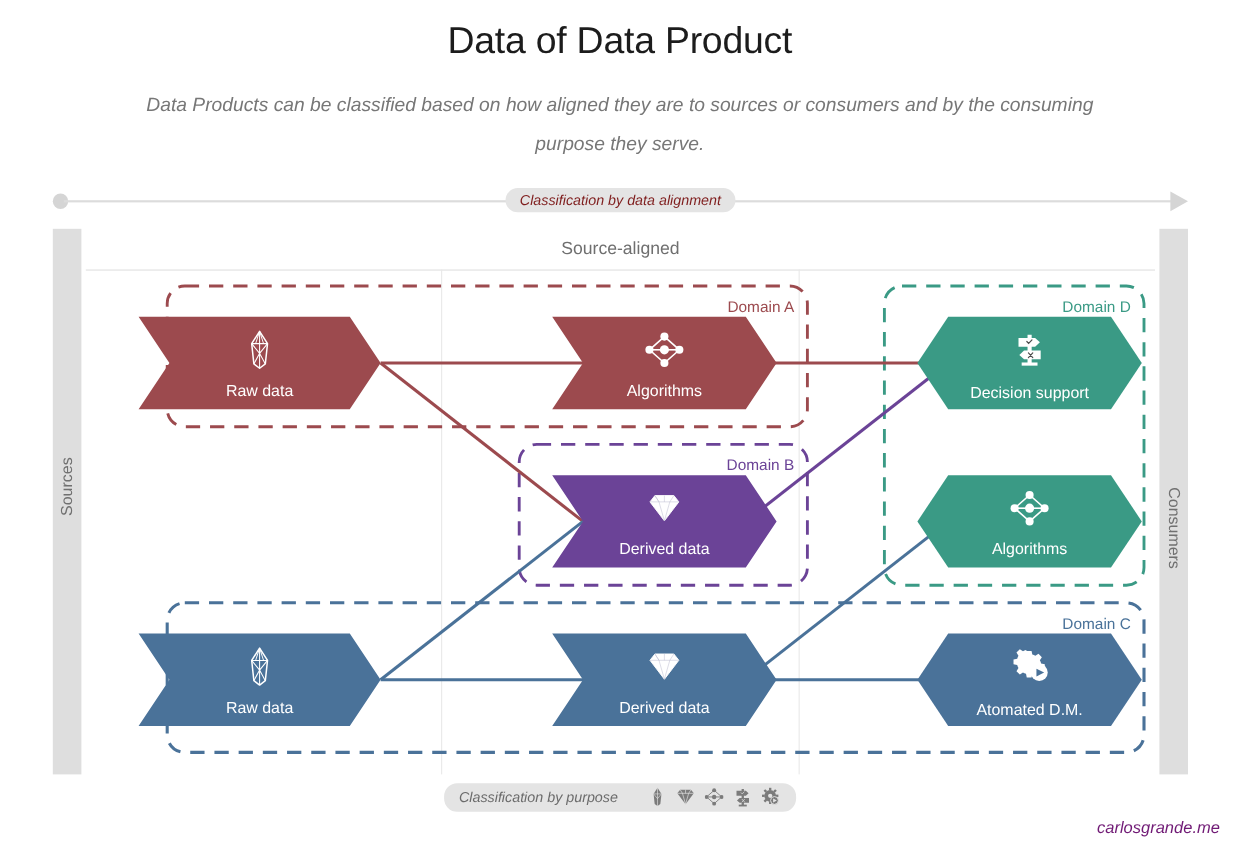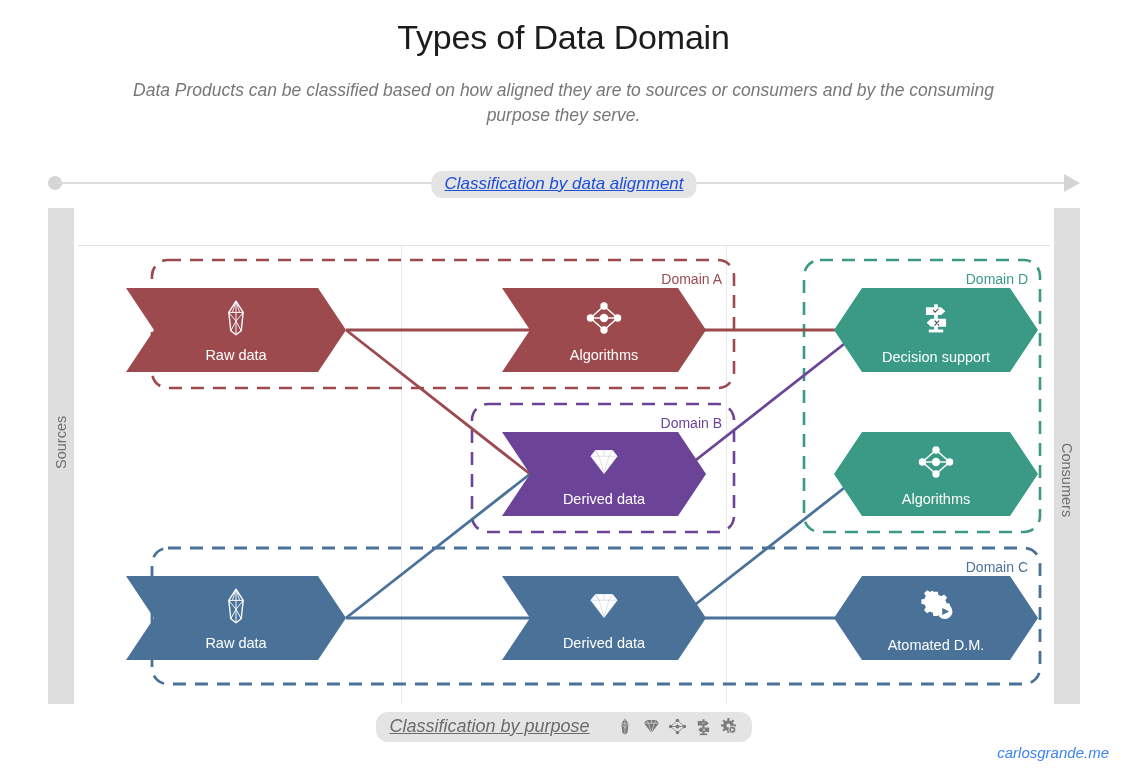--- a/index.html
+++ b/index.html
@@ -25,21 +25,21 @@
     font-weight: 400;
     color: #1c1c1c;
     letter-spacing: -0.2px;
   }
   #page-subtitle {
     position: absolute;
     top: 78px; left: 120px; width: 887px;
     text-align: center;
     font-size: 17.5px;
     font-style: italic;
-    line-height: 25px;
+    line-height: 35px;
     color: #777777;
   }
 
   
   #alignment-axis {
     position: absolute;
     left: 48px; top: 172px;
     width: 1032px; height: 22px;
   }
   #alignment-axis .axis-line {
@@ -64,25 +64,24 @@
     border-left: 16px solid #d5d5d5;
   }
   #alignment-axis .axis-pill {
     position: absolute;
     left: 50%;
     transform: translateX(-50%);
     top: -1px;
     background: #e4e4e4;
     border-radius: 11px;
     padding: 3px 13px 4px 13px;
-    font-size: 17px;
+    font-size: 13px;
     font-style: italic;
-    color: #1d4ed8;
+    color: #7f1d1d;
     white-space: nowrap;
-    text-decoration: underline;
   }
 
   
   #diagram-frame {
     position: absolute;
     left: 48px; top: 208px;
     width: 1032px; height: 496px;
   }
   .side-band {
     position: absolute;
@@ -177,46 +176,45 @@
     top: 712px;
     background: #e4e4e4;
     border-radius: 12px;
     padding: 4px 14px 5px 14px;
     display: flex;
     align-items: center;
     gap: 9px;
     white-space: nowrap;
   }
   #purpose-legend .legend-text {
-    font-size: 18px;
+    font-size: 13px;
     font-style: italic;
     color: #6b6b6b;
     margin-right: 18px;
-    text-decoration: underline;
   }
   #purpose-legend .legend-icon {
     display: inline-flex;
     align-items: center;
     justify-content: center;
     width: 17px; height: 17px;
   }
 
   
   #footer-credit {
     position: absolute;
     right: 18px; top: 744px;
     font-size: 15px;
     font-style: italic;
-    color: #3b82f6;
+    color: #701a75;
   }
 </style>
 </head>
 <body>
 
-<div id="page-title">Types of Data Domain</div>
+<div id="page-title">Data of Data Product</div>
 <div id="page-subtitle">Data Products can be classified based on how aligned they are to sources or consumers and by the consuming purpose they serve.</div>
 
 <div id="alignment-axis">
   <div class="axis-dot"></div>
   <div class="axis-line"></div>
   <div class="axis-arrow"></div>
   <div class="axis-pill">Classification by data alignment</div>
 </div>
 
 <div id="diagram-frame">
@@ -224,20 +222,21 @@
   <div class="side-band" id="sources-band">
     <div class="side-label" id="sources-label">Sources</div>
   </div>
   <div class="side-band" id="consumers-band">
     <div class="side-label" id="consumers-label">Consumers</div>
   </div>
 
   <div id="grid-area">
 
     <div id="col-headers">
+      <div class="col-header">Source-aligned</div>
     </div>
 
     <div id="col-dividers">
       <div class="cell"></div>
       <div class="cell"></div>
       <div class="cell"></div>
     </div>
 
     <svg id="canvas" viewBox="0 0 972 496">
       <defs>

